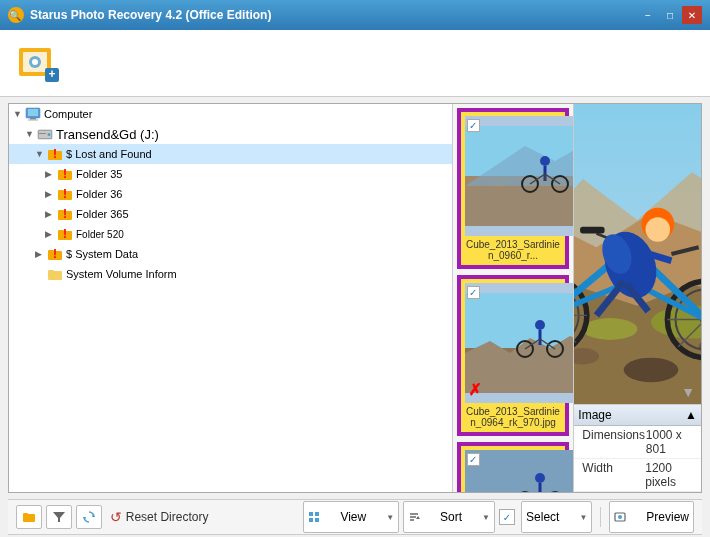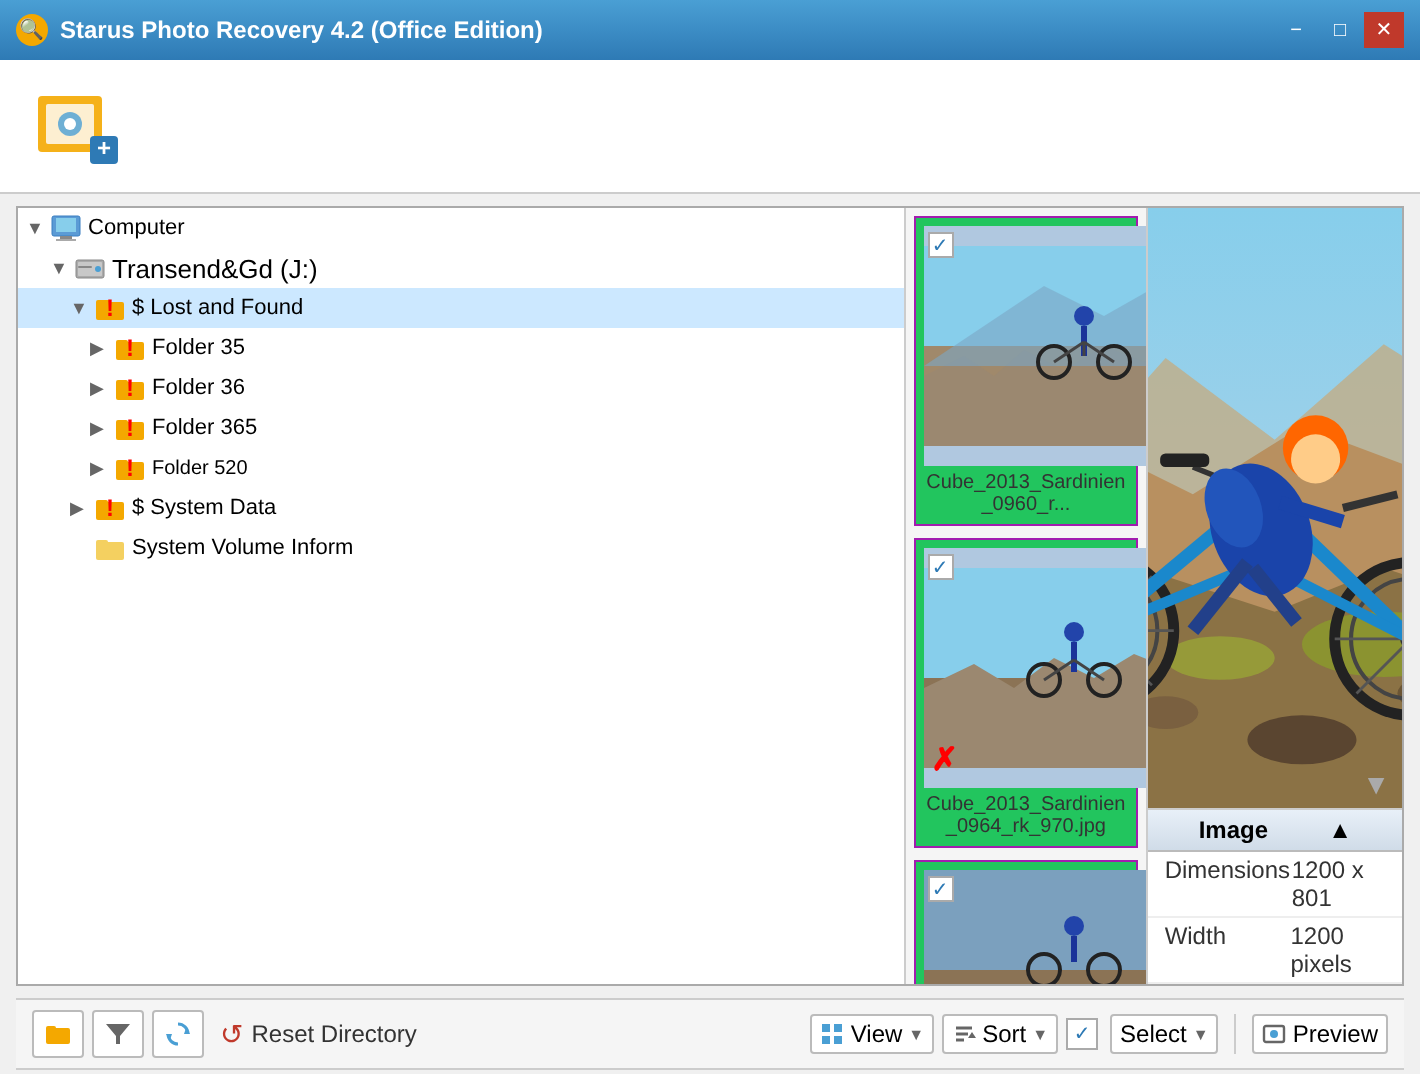--- a/index.html
+++ b/index.html
@@ -68,22 +68,22 @@
       width: 185px;
       border-right: 1px solid #ccc;
       overflow-y: auto;
       background: #f5f5f5;
       padding: 4px;
       display: flex;
       flex-direction: column;
       gap: 6px;
     }
     .thumbnail-item {
-      background: #22c55e;
-      border: 1px solid #a21caf;
+      background: #fde047;
+      border: 4px solid #a21caf;
       padding: 4px;
       position: relative;
     }
     .thumb-img {
       width: 160px;
       height: 120px;
       background: #b0c8e0;
       display: flex;
       align-items: center;
       justify-content: center;
@@ -128,22 +128,22 @@
       right: 6px;
     }
     .preview-arrow { color: #aaa; font-size: 14px; cursor: pointer; }
     
     .info-panel {
       border-top: 1px solid #ccc;
       background: white;
     }
     .info-header {
       background: linear-gradient(to bottom, #e8f0f8, #d0dce8);
-      padding: 3px 25px;
-      font-weight: bold;
+      padding: 3px 4px;
+      font-weight: normal;
       font-size: 11px;
       display: flex;
       justify-content: space-between;
       align-items: flex-end;
       border-bottom: 1px solid #bbb;
     }
     .info-row {
       display: flex;
       padding: 2px 8px;
       border-bottom: 1px solid #eee;
@@ -193,24 +193,24 @@
       align-items: center;
       gap: 4px;
     }
     .toolbar-dropdown {
       display: flex;
       align-items: center;
       border: 1px solid #bbb;
       background: white;
       border-radius: 2px;
       cursor: pointer;
-      height: 20px;
+      height: 32px;
       padding: 0 4px;
       font-size: 11px;
-      gap: 3px;
+      gap: 20px;
     }
     .dd-arrow { font-size: 8px; color: #666; }
 
     
     .status-bar {
       height: 20px;
       display: flex;
       align-items: center;
       justify-content: flex-end;
       padding: 0 12px;
@@ -546,21 +546,21 @@
       </div>
     </div>
 
     <div class="info-panel">
       <div class="info-header">
         <span>Image</span>
         <span>▲</span>
       </div>
       <div class="info-row">
         <span class="info-label">Dimensions</span>
-        <span class="info-value">1200 x 801</span>
+        <span class="info-value">1000 x 801</span>
       </div>
       <div class="info-row">
         <span class="info-label">Width</span>
         <span class="info-value">1200 pixels</span>
       </div>
     </div>
   </div>
 </div>
 
 <div class="toolbar">

